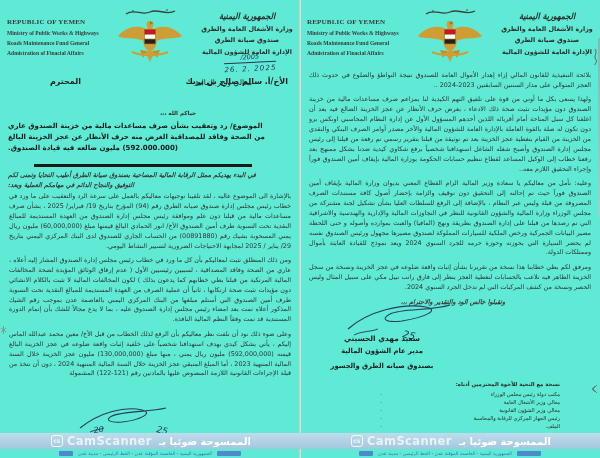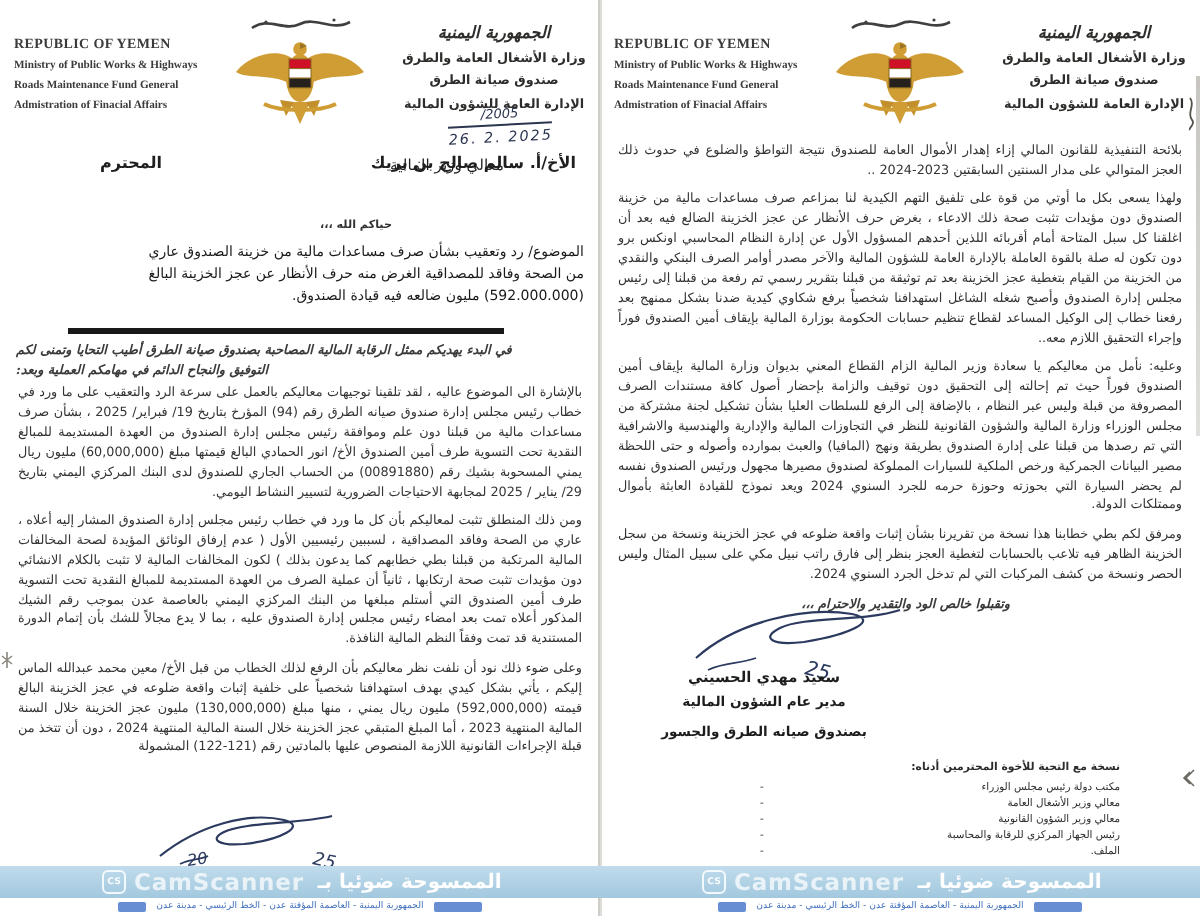--- a/index.html
+++ b/index.html
@@ -1,18 +1,18 @@
 <!DOCTYPE html>
 <html lang="ar"><head>
 <meta charset="utf-8">
 <style>
   html,body{margin:0;padding:0;}
   body{width:600px;height:458px;background:#d8d6d1;font-family:"DejaVu Sans",sans-serif;}
   .canvas{position:relative;width:600px;height:458px;overflow:hidden;background:#efede9;}
-  .page{position:absolute;top:0;width:300px;height:458px;background:#ffffff;}
+  .page{position:absolute;top:0;width:300px;height:458px;background:#5eead4;}
   .page-1{left:0;box-shadow:inset -1px 0 0 #cfcdc7;}
   .page-2{left:300px;box-shadow:inset 1px 0 0 #dedcd6;}
 
   
   .letterhead{position:absolute;top:6px;left:0;width:300px;height:62px;}
   .lh-en{position:absolute;left:7px;top:12px;width:110px;color:#3b3b3b;font-family:"Liberation Serif",serif;}
   .lh-en-l1{font-size:7px;font-weight:bold;letter-spacing:.2px;}
   .lh-en-l{font-size:5.6px;font-weight:bold;margin-top:4px;}
   .lh-ar{position:absolute;right:5px;top:6px;width:96px;text-align:center;direction:rtl;color:#2e2d2b;margin-left:41px;}
   .lh-ar-title{font-size:8px;font-weight:bold;font-style:italic;transform:scaleY(1.05);}
@@ -25,21 +25,21 @@
   .hand-date{font-size:7.2px;font-style:italic;margin-top:1px;letter-spacing:1px;}
 
   
   .addr-row{position:absolute;top:77px;left:14px;right:12px;direction:rtl;display:flex;justify-content:space-between;align-items:baseline;color:#1f1f1f;}
   .addr-name{font-size:8px;font-weight:bold;}
   .addr-honorific{font-size:8px;font-weight:bold;margin-left:36px;}
   .addr-title{position:absolute;top:78px;right:48px;direction:rtl;font-size:7.6px;font-weight:normal;color:#1f1f1f;margin-left:24px;}
   .greeting{position:absolute;top:110px;right:104px;direction:rtl;font-size:5.6px;font-weight:bold;color:#333;}
 
   
-  .subject{position:absolute;top:121px;left:8px;right:8px;direction:rtl;text-align:right;font-size:7px;font-weight:normal;color:#191919;line-height:10.8px;}
+  .subject{position:absolute;top:121px;left:8px;right:8px;direction:rtl;text-align:left;font-size:7px;font-weight:bold;color:#191919;line-height:10.8px;}
   .subject-rule{position:absolute;top:164px;left:34px;width:218px;height:2.6px;background:#191919;}
 
   
   .salutation{position:absolute;top:171px;left:8px;right:8px;direction:rtl;text-align:left;font-family:"DejaVu Serif",serif;font-style:italic;font-weight:bold;font-size:6.4px;color:#3a3a3a;line-height:9.6px;}
   .doc-body{direction:rtl;text-align:justify;font-size:6.4px;color:#333;line-height:9.9px;}
   .body-1{position:absolute;top:192px;left:9px;right:9px;}
   .body-2{position:absolute;top:71px;left:9px;right:9px;}
   .doc-body p{margin:0 0 4.5px 0;}
   .closing{direction:rtl;text-align:right;margin:5px 86px 0 0;font-family:"DejaVu Serif",serif;font-style:italic;font-weight:bold;font-size:6.4px;color:#3a3a3a;}
 

